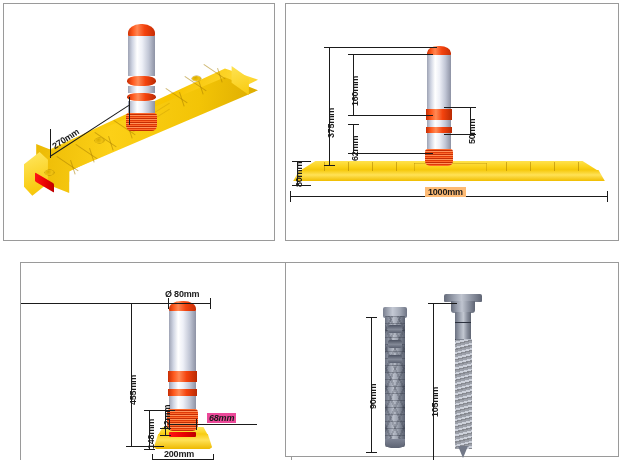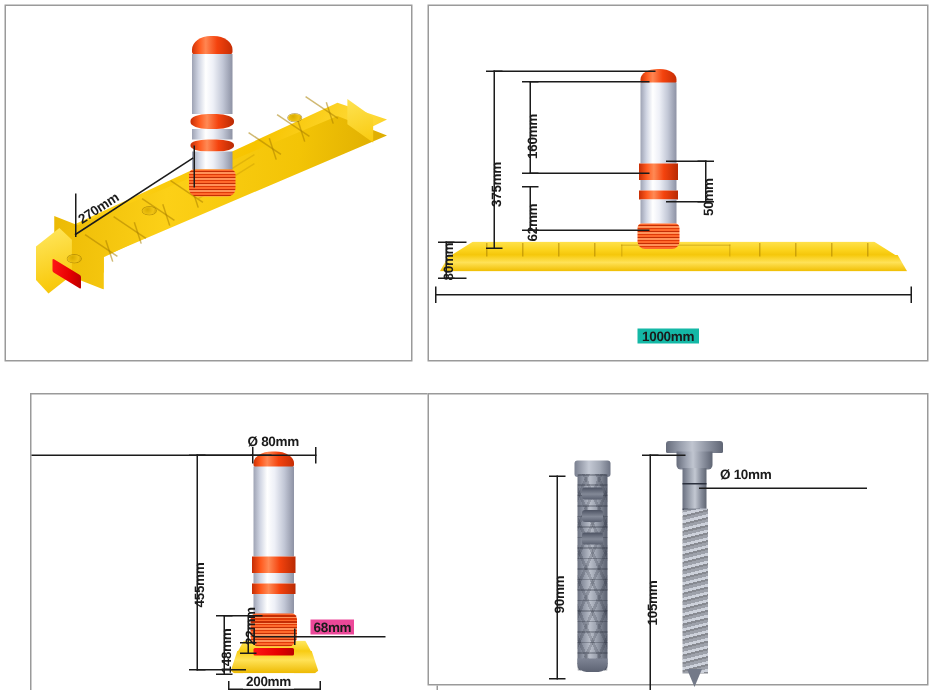--- a/index.html
+++ b/index.html
@@ -291,21 +291,21 @@
         <div class="dline h" style="left:7px;top:29px;width:11px;"></div>
         <div class="dline h" style="left:12px;top:5px;width:14px;"></div>
         <div class="dline h" style="left:12px;top:29px;width:14px;"></div>
         <div class="dimtext vtext" style="left:9px;top:31px;">80mm</div>
       </div>
 
       <div style="position:absolute;left:2px;top:178px;width:324px;height:26px;">
         <div class="dline h" style="left:2px;top:14px;width:318px;"></div>
         <div class="dline v" style="left:2px;top:9px;height:11px;"></div>
         <div class="dline v" style="left:319px;top:9px;height:11px;"></div>
-        <div class="dimtext" style="left:137px;top:5px;background:#14b8a6;padding:0 3px;margin-top:32px;">1000mm</div>
+        <div class="dimtext" style="left:137px;top:5px;background:#fdba74;padding:0 3px;">1000mm</div>
       </div>
 
     </div>
   </div>
 
   <div class="panel" id="panel-3">
     <div class="stage">
 
       <div style="position:absolute;left:131px;top:164px;width:62px;height:22px;">
         <div style="position:absolute;left:0;top:0;width:100%;height:8px;
@@ -356,21 +356,21 @@
         <div class="dline v" style="left:10px;top:3px;height:26px;"></div>
         <div class="dline h" style="left:5px;top:21px;width:11px;"></div>
         <div class="dline h" style="left:5px;top:28px;width:11px;"></div>
         <div class="dimtext vtext" style="left:7px;top:23px;">22mm</div>
       </div>
 
       <div style="position:absolute;left:148px;top:152px;width:110px;height:18px;">
         <div class="dline h" style="left:0;top:9px;width:88px;"></div>
         <div class="dline v" style="left:0;top:4px;height:11px;"></div>
         <div class="dline v" style="left:27px;top:4px;height:11px;"></div>
-        <div class="dimtext" style="left:38px;top:-2px;background:#ec4899;padding:0 2px;">68mm</div>
+        <div class="dimtext" style="left:38px;top:-2px;background:#ec4899;padding:0 2px;font-style:italic;">68mm</div>
       </div>
 
       <div style="position:absolute;left:128px;top:182px;width:76px;height:22px;">
         <div class="dline h" style="left:3px;top:14px;width:62px;"></div>
         <div class="dline v" style="left:3px;top:9px;height:11px;"></div>
         <div class="dline v" style="left:64px;top:9px;height:11px;"></div>
         <div class="dimtext" style="left:13px;top:4px;background:#fff;padding:0 2px;">200mm</div>
       </div>
 
     </div>
@@ -401,24 +401,20 @@
 
       <div style="position:absolute;left:158px;top:31px;width:38px;height:170px;">
         <div class="screw-head" style="left:0;top:0;width:38px;height:8px;"></div>
         <div class="screw-head" style="left:7px;top:7px;width:24px;height:12px;border-radius:0 0 3px 3px;"></div>
         <div class="screw-neck" style="left:11px;top:18px;width:16px;height:28px;"></div>
         <div class="dline h" style="left:11px;top:28px;width:16px;background:#2b303d;"></div>
         <div class="screw-thread" style="left:11px;top:45px;width:17px;height:110px;"></div>
         <div class="screw-tip" style="left:14px;top:152px;"></div>
       </div>
 
-      <div style="position:absolute;left:172px;top:40px;width:130px;height:30px;">
-        <div class="dline h" style="left:8px;top:22px;width:112px;"></div>
-        <div class="dimtext" style="left:22px;top:8px;">Ø 10mm</div>
-      </div>
 
       <div style="position:absolute;left:136px;top:36px;width:22px;height:170px;">
         <div class="dline v" style="left:11px;top:4px;height:160px;"></div>
         <div class="dline h" style="left:6px;top:4px;width:11px;"></div>
 
         <div class="dline h" style="left:11px;top:4px;width:24px;"></div>
 
         <div class="dimtext vtext" style="left:8px;top:118px;">105mm</div>
       </div>
 

